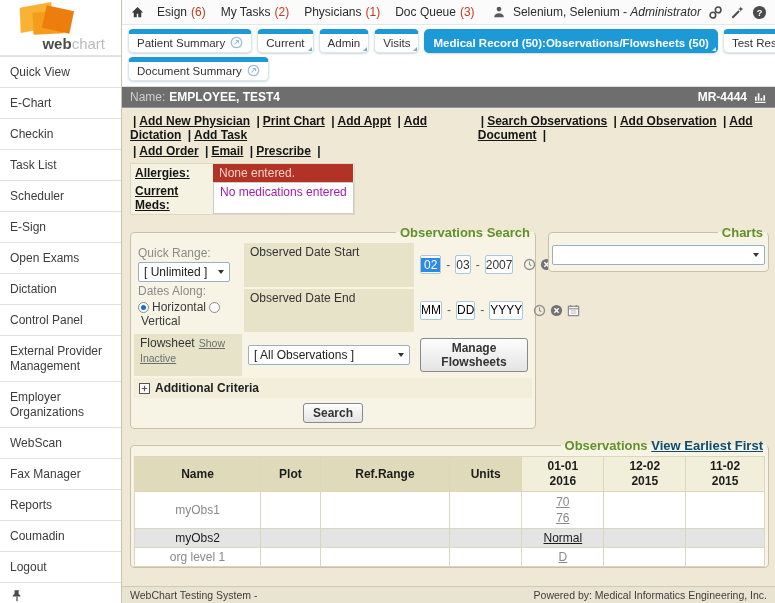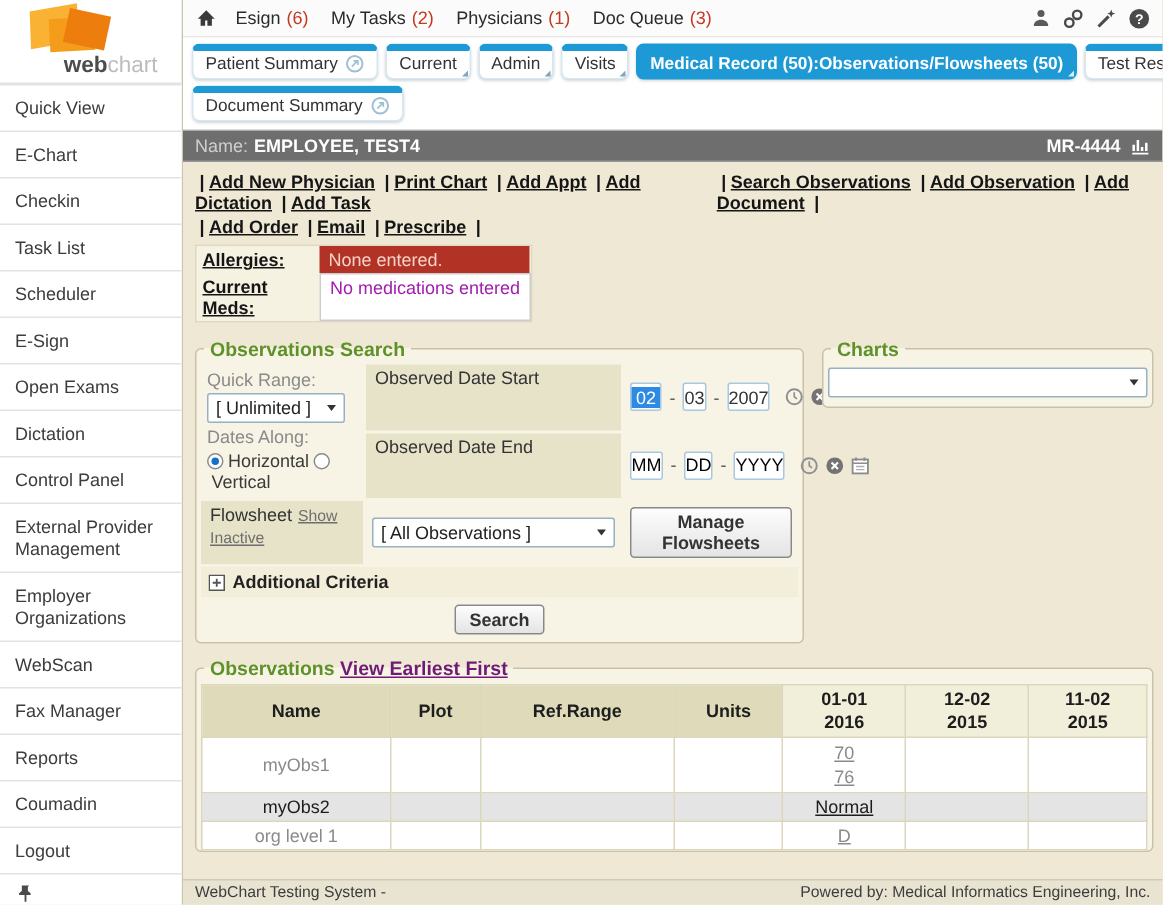--- a/index.html
+++ b/index.html
@@ -59,21 +59,21 @@
   .alerts { margin:3px 0 2px; border:1px solid #ddd8c2; display:inline-block; background:#f6f2e2; }
   .alert-row { display:flex; align-items:stretch; }
   .alert-lab { width:82px; padding:2px 4px; font-weight:bold; }
   .alert-lab a { color:#151515; text-decoration:underline; cursor:pointer; }
   .alert-val { width:140px; padding:2px 6px; }
   .alert-val.red { background:#b23325; color:#f6d2c8; }
   .alert-val.white { background:#fff; color:#a21caf; border:1px solid #ccc; width:auto; min-width:140px; }
 
   .form-row { display:flex; align-items:flex-start; gap:12px; margin-top:8px; }
   fieldset { border:1px solid #c6c1a8; border-radius:4px; background:#f7f4e6; padding:3px; }
-  legend { color:#5f9129; font-weight:bold; font-size:13px; padding:0 4px; margin-left:2px; }
+  legend { color:#5f9129; font-weight:bold; font-size:13px; padding:0 4px; margin-left:2px;text-align:right; }
   .fs-search { width:406px; }
   .fs-charts { flex:1; }
 
   .sform { display:grid; grid-template-columns:108px 1fr 116px; gap:2px; }
   .lab { background:#e7e3c9; padding:2px 6px; color:#333; font-size:12px; line-height:1.25; }
   .cell { background:#f7f4e6; padding:4px 4px; display:flex; align-items:center; gap:4px; }
   .quick { grid-row:1 / 3; flex-direction:column; align-items:flex-start; gap:2px; color:#8a8a8a; font-size:12px; padding-top:3px; }
   .dinput { display:inline-flex; align-items:center; justify-content:center; border:1px solid #a9c7e0; background:#fff; height:19px; border-radius:2px; font-size:12px; color:#333; }
   .d-mm,.d-dd { width:27px; } .d-yy { width:46px; }
   .dsel { background:#2e8be4; color:#fff; padding:0 3px; }
@@ -85,21 +85,21 @@
   .radio { width:11px; height:11px; border-radius:50%; border:1px solid #8a8a8a; background:#fff; display:inline-block; position:relative; vertical-align:-2px; }
   .radio.checked::after { content:""; position:absolute; left:2px; top:2px; right:2px; bottom:2px; border-radius:50%; background:#1371c8; }
   .rlabel { color:#3b3b3b; margin:0 3px 0 3px; }
   .flowlab a { font-weight:normal; font-size:10.5px; color:#6e6e6e; text-decoration:underline; margin-left:4px; }
   .btn { background:linear-gradient(#fdfdfd,#e4e4e4); border:1px solid #898989; border-radius:3px; padding:2px 9px; font-size:12px; font-weight:bold; color:#333; cursor:pointer; font-family:"Liberation Sans",sans-serif; }
   .addl { grid-column:1 / -1; background:#f2eeda; padding:3px 5px; font-weight:bold; color:#222; display:flex; align-items:center; gap:5px; }
   .searchrow { grid-column:1 / -1; text-align:center; padding:3px 0 2px; }
 
   
   .fs-obs { margin-top:9px; padding:3px 3px 0; }
-  .fs-obs legend a { color:#701a75; text-decoration:underline; font-weight:bold; cursor:pointer; }
+  .fs-obs legend a { color:#0c4a6e; text-decoration:underline; font-weight:bold; cursor:pointer; }
   table.obs { width:100%; border-collapse:collapse; font-size:12px; }
   .obs th, .obs td { border:1px solid #dcd7bc; text-align:center; padding:2px 3px; }
   .obs th { background:#dfdbba; color:#1d1d1d; font-weight:bold; height:29px; }
   .obs th.datecol { background:#f1eeda; line-height:1.25; }
   .obs tr.odd td { background:#fff; color:#8a8a8a; }
   .obs tr.even td { background:#e4e4e4; color:#1d1d1d; }
   .obs td a { color:inherit; text-decoration:underline; cursor:pointer; display:inline-block; }
   .obs td .stack a { display:block; line-height:1.35; }
 
   .footer { height:17px; background:#e9e4d1; border-top:1px solid #cfcab5; display:flex; align-items:center; justify-content:space-between; padding:0 8px; font-size:10.5px; color:#3d3d3d; }
@@ -171,20 +171,21 @@
             <span class="tb-count">(3)</span>
           </span>
       </nav>
       <div class="tb-right">
         <span class="icon">
           <svg width="14" height="14" viewBox="0 0 16 16">
               <circle cx="8" cy="4.6" r="2.7" fill="#5a5a5a"></circle>
               <path d="M2.5 14c0-3.1 2.5-4.7 5.5-4.7s5.5 1.6 5.5 4.7z" fill="#5a5a5a"></path>
             </svg>
         </span>
+        <span class="tb-user"><span>Selenium, Selenium - </span><i>Administrator</i></span>
         <span class="icon">
           <svg width="15" height="15" viewBox="0 0 16 16">
               <circle cx="5.2" cy="10.8" r="3" fill="none" stroke="#4a4a4a" stroke-width="1.7"></circle>
               <circle cx="10.8" cy="5.2" r="3" fill="none" stroke="#4a4a4a" stroke-width="1.7"></circle>
             </svg>
         </span>
         <span class="icon">
           <svg width="15" height="15" viewBox="0 0 16 16">
               <path d="M2.5 13.5l7.2-7.2" stroke="#4a4a4a" stroke-width="2.2"></path>
               <path d="M11.5 1.5l.8 2 2 .8-2 .8-.8 2-.8-2-2-.8 2-.8z" fill="#4a4a4a"></path>

